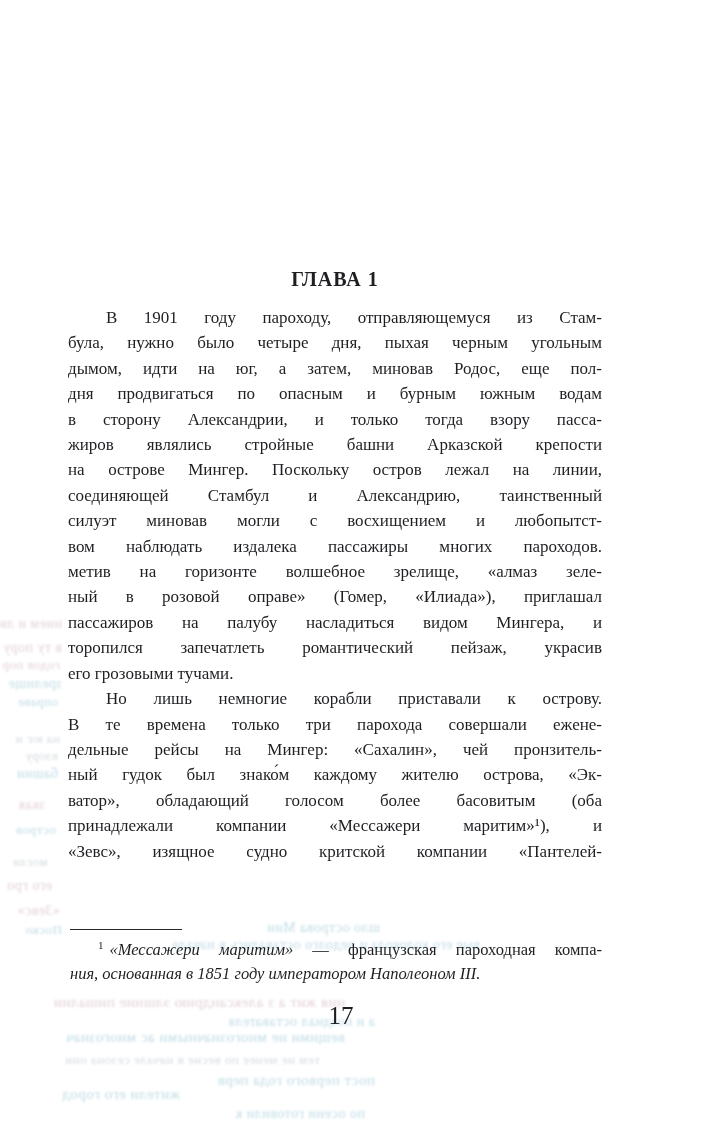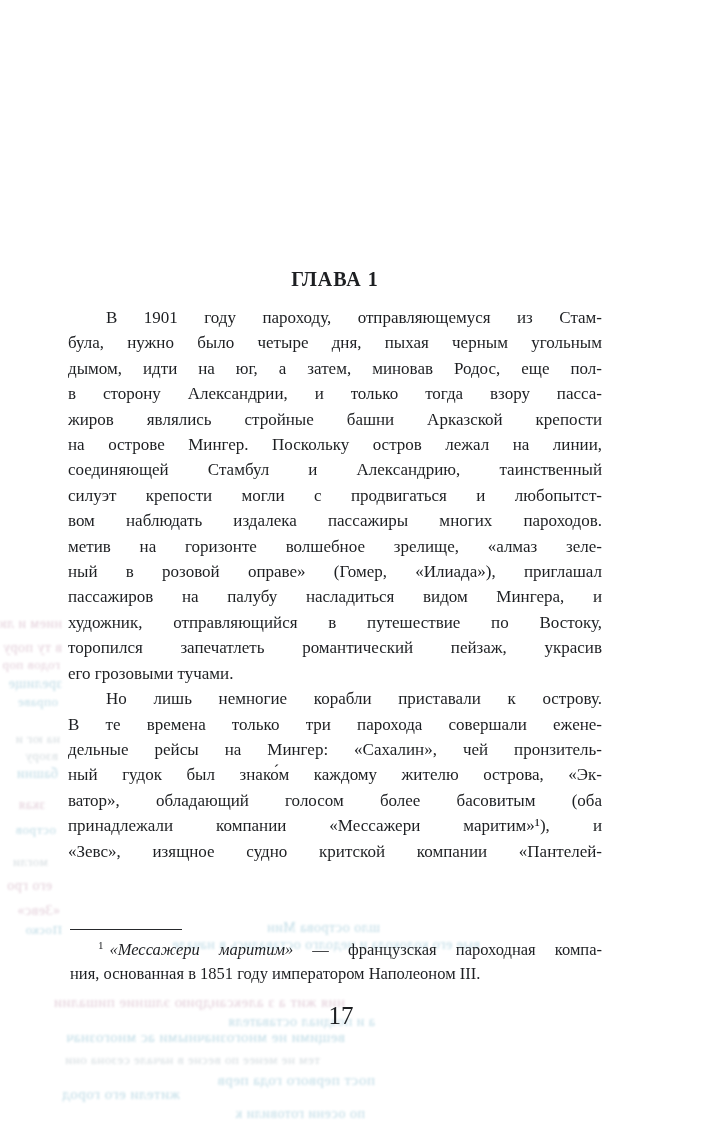--- a/index.html
+++ b/index.html
@@ -32,21 +32,21 @@
   
   .fn-rule {
     position:absolute; top:929px; left:70px; width:112px;
     border-top:1.8px solid #26282b; height:0;
   }
   .footnote {
     position:absolute; top:938px; left:70px; width:532px;
     font-size:16.5px; line-height:23.5px;
   }
   .fn-line { text-align:justify; text-align-last:justify; }
-  .fn-line.flush { text-align-last:left; }
+  .fn-line.flush { text-align-last:left;font-style:italic; }
   .fn-first { text-indent:28px; }
   .fn-first sup { font-size:11px; margin-right:6px; line-height:0; }
   .fn-first em { font-style:italic; }
 
   
   .page-number {
     position:absolute; top:1002px; left:74px; width:534px;
     text-align:center; font-size:25px;
   }
 
@@ -95,30 +95,30 @@
       <div class="ghost cyan" style="left: 160px; top: 1106px; width: 205px; font-size: 14px;">по осени готовили к</div>
     </div>
 
   <div class="fg">
     <h1 class="chapter">ГЛАВА 1</h1>
 
     <div class="body-text">
         <div class="line indent">В 1901 году пароходу, отправляющемуся из Стам-</div>
         <div class="line">була, нужно было четыре дня, пыхая черным угольным</div>
         <div class="line">дымом, идти на юг, а затем, миновав Родос, еще пол-</div>
+        <div class="line">дня продвигаться по опасным и бурным южным водам</div>
         <div class="line">в сторону Александрии, и только тогда взору пасса-</div>
         <div class="line">жиров являлись стройные башни Арказской крепости</div>
         <div class="line">на острове Мингер. Поскольку остров лежал на линии,</div>
         <div class="line">соединяющей Стамбул и Александрию, таинственный</div>
-        <div class="line">силуэт крепости могли с продвигаться и любопытст-</div>
+        <div class="line">силуэт миновав могли с восхищением и любопытст-</div>
         <div class="line">вом наблюдать издалека пассажиры многих пароходов.</div>
         <div class="line">метив на горизонте волшебное зрелище, «алмаз зеле-</div>
         <div class="line">ный в розовой оправе» (Гомер, «Илиада»), приглашал</div>
         <div class="line">пассажиров на палубу насладиться видом Мингера, и</div>
-        <div class="line">художник, отправляющийся в путешествие по Востоку,</div>
         <div class="line">торопился запечатлеть романтический пейзаж, украсив</div>
         <div class="line flush">его грозовыми тучами.</div>
         <div class="line indent">Но лишь немногие корабли приставали к острову.</div>
         <div class="line">В те времена только три парохода совершали ежене-</div>
         <div class="line">дельные рейсы на Мингер: «Сахалин», чей пронзитель-</div>
         <div class="line">ный гудок был знако́м каждому жителю острова, «Эк-</div>
         <div class="line">ватор», обладающий голосом более басовитым (оба</div>
         <div class="line">принадлежали компании «Мессажери маритим»¹), и</div>
         <div class="line">«Зевс», изящное судно критской компании «Пантелей-</div>
       </div>

